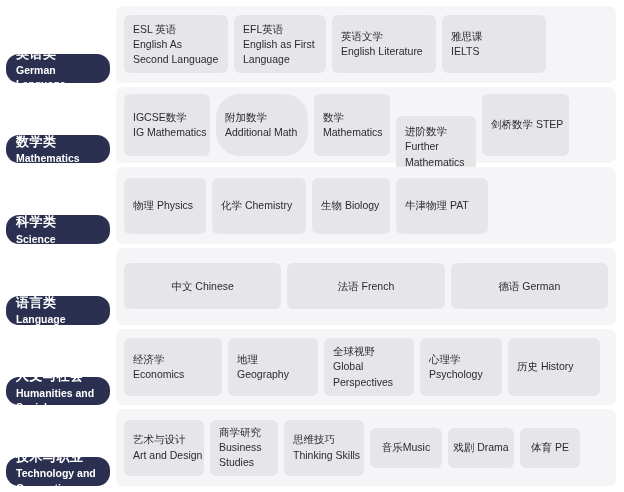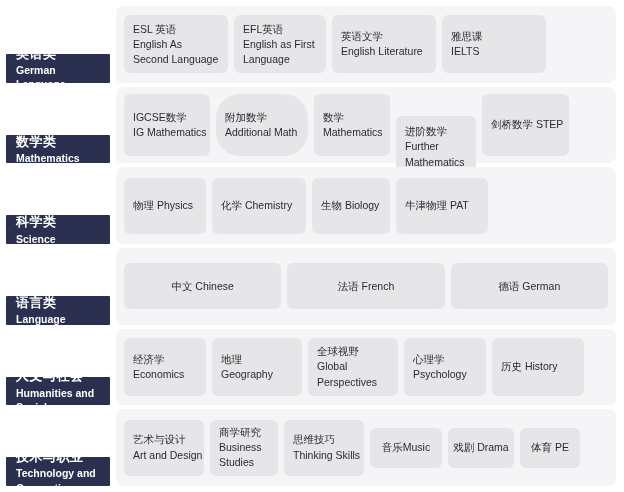--- a/index.html
+++ b/index.html
@@ -27,21 +27,21 @@
     display: flex;
     align-items: stretch;
     gap: 6px;
     flex: 1 1 0;
     min-height: 0;
   }
   .cat {
     flex: 0 0 104px;
     width: 104px;
     background: #2b3050;
-    border-radius: 1px;
+    border-radius: 13px;
     color: #ffffff;
     display: flex;
     flex-direction: column;
     justify-content: center;
     padding: 4px 10px;
     box-sizing: border-box;
     margin-top: 48px;
   }
   .cat .cn {
     font-size: 13px;
@@ -109,21 +109,21 @@
   .row-sci .chip:nth-child(5) { width: 92px; }
 
   .row-lang .chip {
     flex: 1 1 0;
     height: 46px;
     align-items: center;
     text-align: center;
   }
 
   .row-hum .chip { flex: 0 0 auto; height: 58px; }
-  .row-hum .chip:nth-child(1) { width: 82px; }
+  .row-hum .chip:nth-child(1) { width: 98px; }
   .row-hum .chip:nth-child(2) { width: 90px; }
   .row-hum .chip:nth-child(3) { width: 90px; }
   .row-hum .chip:nth-child(4) { width: 82px; }
   .row-hum .chip:nth-child(5) { width: 92px; }
 
   .row-tech .chip { flex: 0 0 auto; height: 56px; }
   .row-tech .chip:nth-child(1) { width: 80px; }
   .row-tech .chip:nth-child(2) { width: 68px; }
   .row-tech .chip:nth-child(3) { width: 80px; }
   .row-tech .chip:nth-child(4) { width: 72px; height: 40px; }

